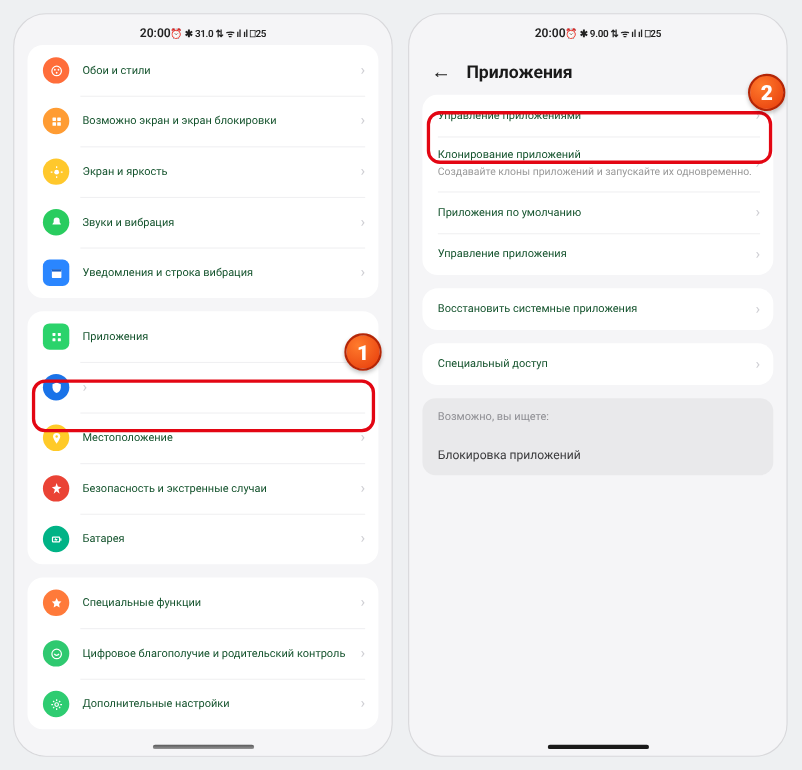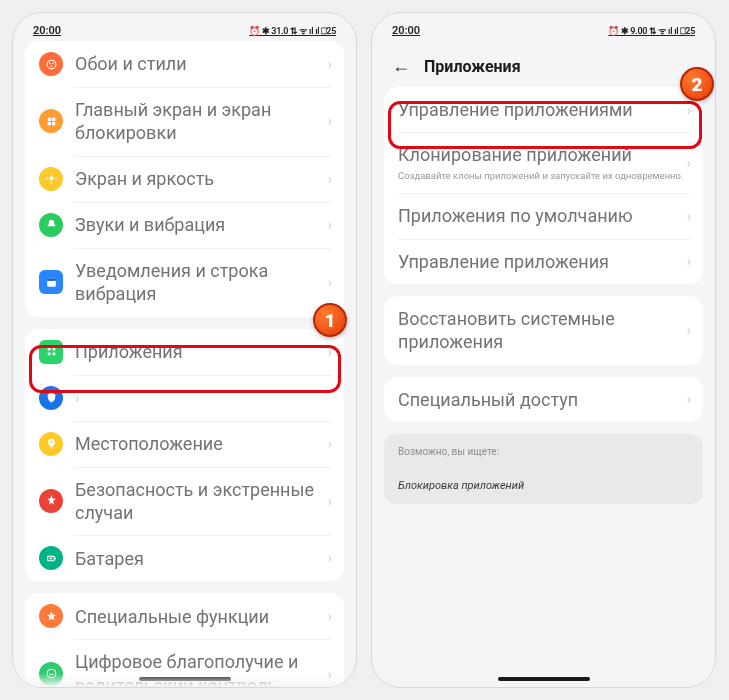--- a/index.html
+++ b/index.html
@@ -19,27 +19,26 @@
       border-radius: 30px;
       border: 1px solid #d8d8db;
       position: relative;
       overflow: hidden;
       display: flex;
       flex-direction: column;
     }
     .statusbar {
       height: 28px;
       display: flex;
-      justify-content: space-between;
+      justify-content: center;
       align-items: center;
       padding: 6px 20px 0 20px;
       font-size: 11px;
       font-weight: 600;
       color: #222;
-      text-decoration: underline;
     }
     .statusbar .right { display: flex; gap: 4px; align-items: center; font-size: 9px; }
     .statusbar .right span { letter-spacing: -0.3px; }
     .header {
       padding: 14px 22px 10px 22px;
     }
     .header h1 { font-size: 17px; font-weight: 700; color: #1a1a1a; }
     .header-back {
       display: flex;
       align-items: center;
@@ -70,21 +69,21 @@
     .phone2 .row + .row::before { left: 14px; }
     .icon-circle {
       width: 24px; height: 24px;
       border-radius: 50%;
       display: flex; align-items: center; justify-content: center;
       flex-shrink: 0;
       margin-right: 12px;
     }
     .icon-circle.square { border-radius: 6px; }
     .row-text { flex: 1; }
-    .row-label { font-size: 18px; color: #737373; line-height: 1.3; }
+    .row-label { font-size: 10px; color: #14532d; line-height: 1.3; }
     .row-sub { font-size: 9.5px; color: #999; margin-top: 3px; line-height: 1.3; }
     .chevron { color: #cfcfd4; font-size: 14px; }
     .icon-circle svg { width: 13px; height: 13px; }
     .highlight {
       position: absolute;
       border: 3px solid #e30613;
       border-radius: 12px;
       pointer-events: none;
       z-index: 5;
     }
@@ -103,21 +102,21 @@
       z-index: 10;
       box-shadow: 0 2px 4px rgba(0,0,0,0.25);
     }
     .hint-card {
       background: #e9e9eb;
       border-radius: 12px;
       padding: 12px 14px;
       margin-bottom: 12px;
     }
     .hint-title { font-size: 10px; color: #8e8e93; margin-bottom: 22px; }
-    .hint-item { font-size: 11px; color: #3a3a3c; font-style: italic; }
+    .hint-item { font-size: 11px; color: #3a3a3c; }
     .home-indicator {
       position: absolute;
       bottom: 6px; left: 50%;
       transform: translateX(-50%);
       width: 92px; height: 4px;
       background: #191919;
       border-radius: 3px;
     }
     .fade {
       position: absolute; left:0; right:0; bottom:0; height: 14px;
@@ -155,21 +154,21 @@
           <div class="row">
             <div class="icon-circle" style="background:#ff9c33">
               <svg viewBox="0 0 24 24" fill="#fff">
                 <rect x="5" y="5" width="6" height="6" rx="1"></rect>
                 <rect x="13" y="5" width="6" height="6" rx="1"></rect>
                 <rect x="5" y="13" width="6" height="6" rx="1"></rect>
                 <rect x="13" y="13" width="6" height="6" rx="1"></rect>
               </svg>
             </div>
             <div class="row-text">
-              <div class="row-label">Главный экран и экран блокировки</div>
+              <div class="row-label">Возможно экран и экран блокировки</div>
             </div>
             <span class="chevron">›</span>
           </div>
           <div class="row">
             <div class="icon-circle" style="background:#ffc82c">
               <svg viewBox="0 0 24 24" fill="#fff">
                 <circle cx="12" cy="12" r="4"></circle>
                 <g stroke="#fff" stroke-width="2">
                   <line x1="12" y1="2" x2="12" y2="5"></line>
                   <line x1="12" y1="19" x2="12" y2="22"></line>

